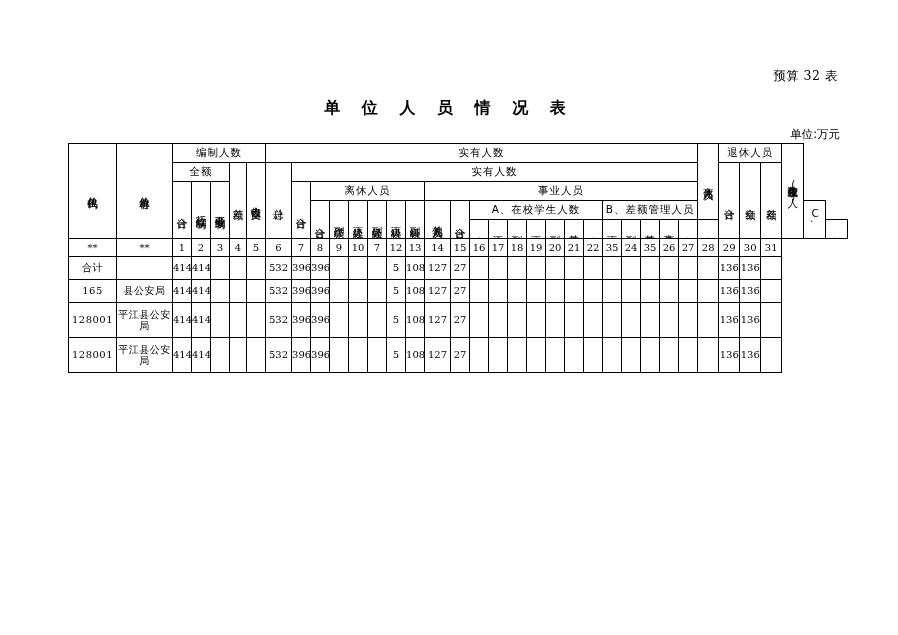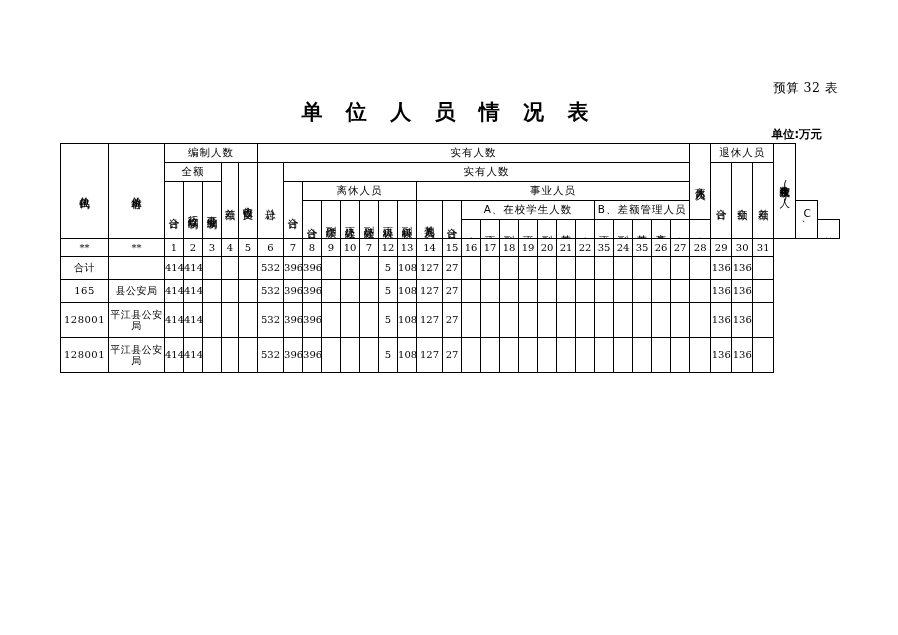--- a/index.html
+++ b/index.html
@@ -15,55 +15,55 @@
     position: relative;
     overflow: hidden;
   }
   .page {
     position: relative;
     width: 898px;
     height: 635px;
   }
   .doc-tag {
     position: absolute;
-    top: 80px;
+    top: 68px;
     right: 60px;
     font-size: 12.5px;
     font-family: "DejaVu Serif", "Liberation Serif", serif;
     letter-spacing: 0.5px;
   }
   .doc-title {
     position: absolute;
     top: 98px;
     left: 0;
     width: 898px;
     text-align: center;
-    font-size: 21px;
+    font-size: 16px;
     font-weight: bold;
     letter-spacing: 8px;
     font-family: "DejaVu Sans", "Liberation Sans", sans-serif;
   }
   .doc-unit {
     position: absolute;
     top: 127px;
-    right: 76px;
+    right: 58px;
     font-size: 11.5px;
-    font-weight: bold;
   }
   .table-wrap {
     position: absolute;
     top: 143px;
     left: 60px;
     width: 780px;
   }
   table.sheet {
     border-collapse: collapse;
     table-layout: fixed;
     width: 780px;
     font-size: 10px;
+    margin-left: 8px;
   }
   table.sheet td, table.sheet th {
     border: 1px solid #000000;
     padding: 0;
     text-align: center;
     vertical-align: middle;
     font-weight: normal;
     font-size: 10px;
     line-height: 1.12;
     overflow: hidden;

